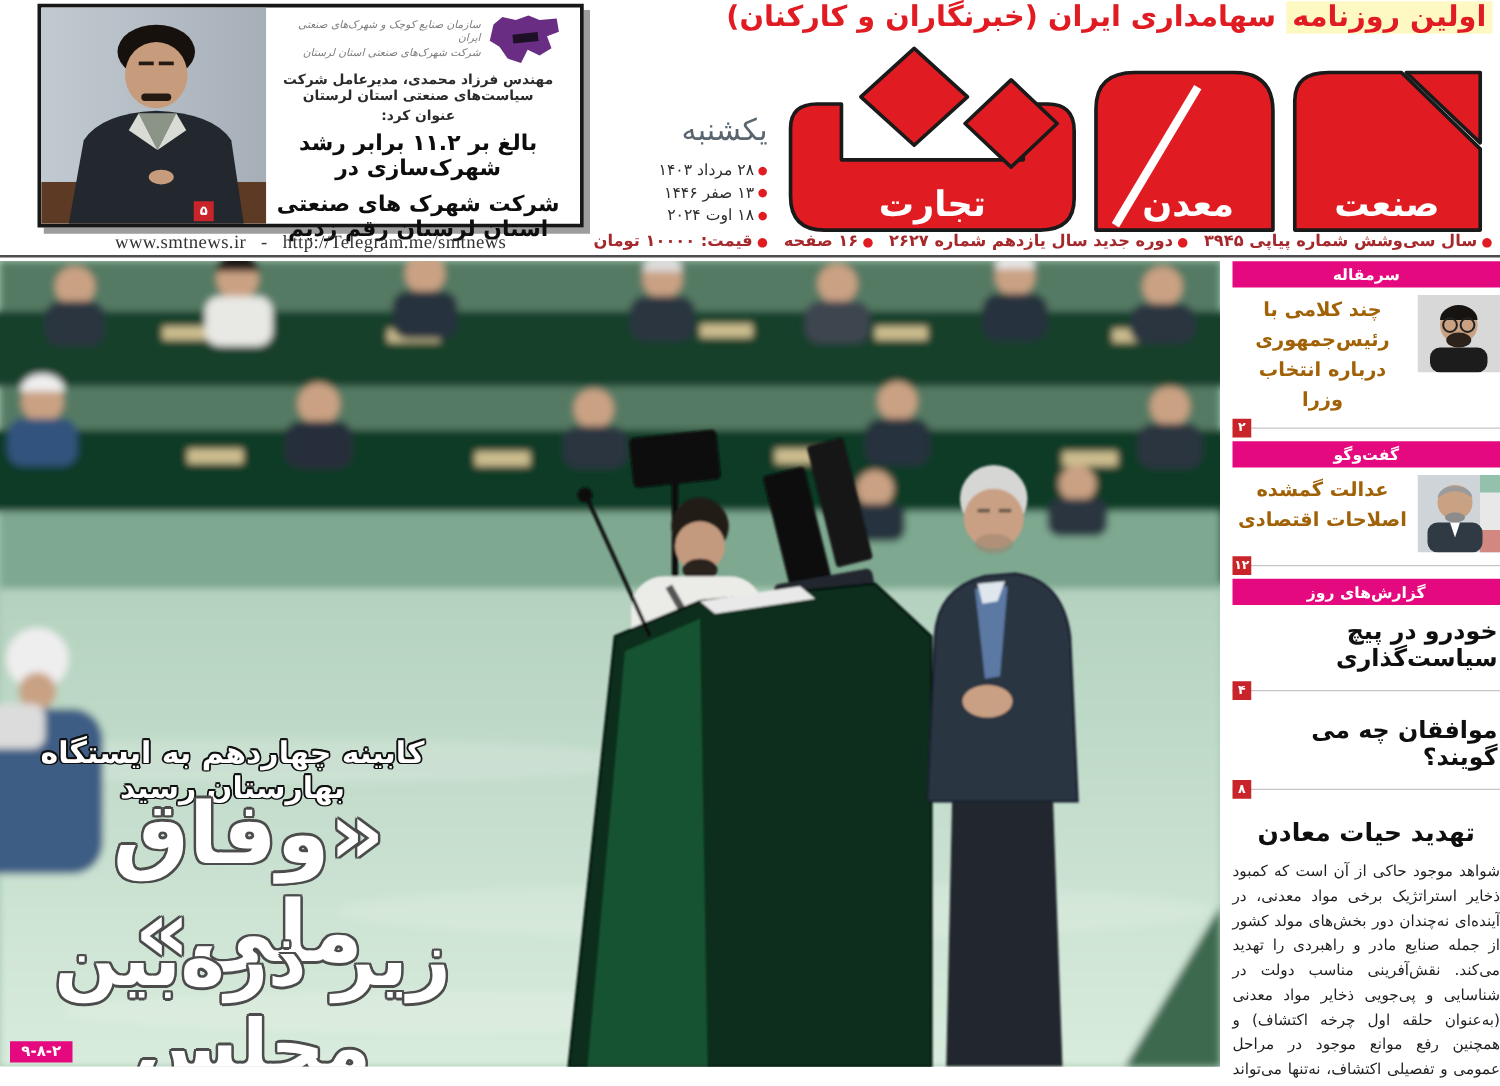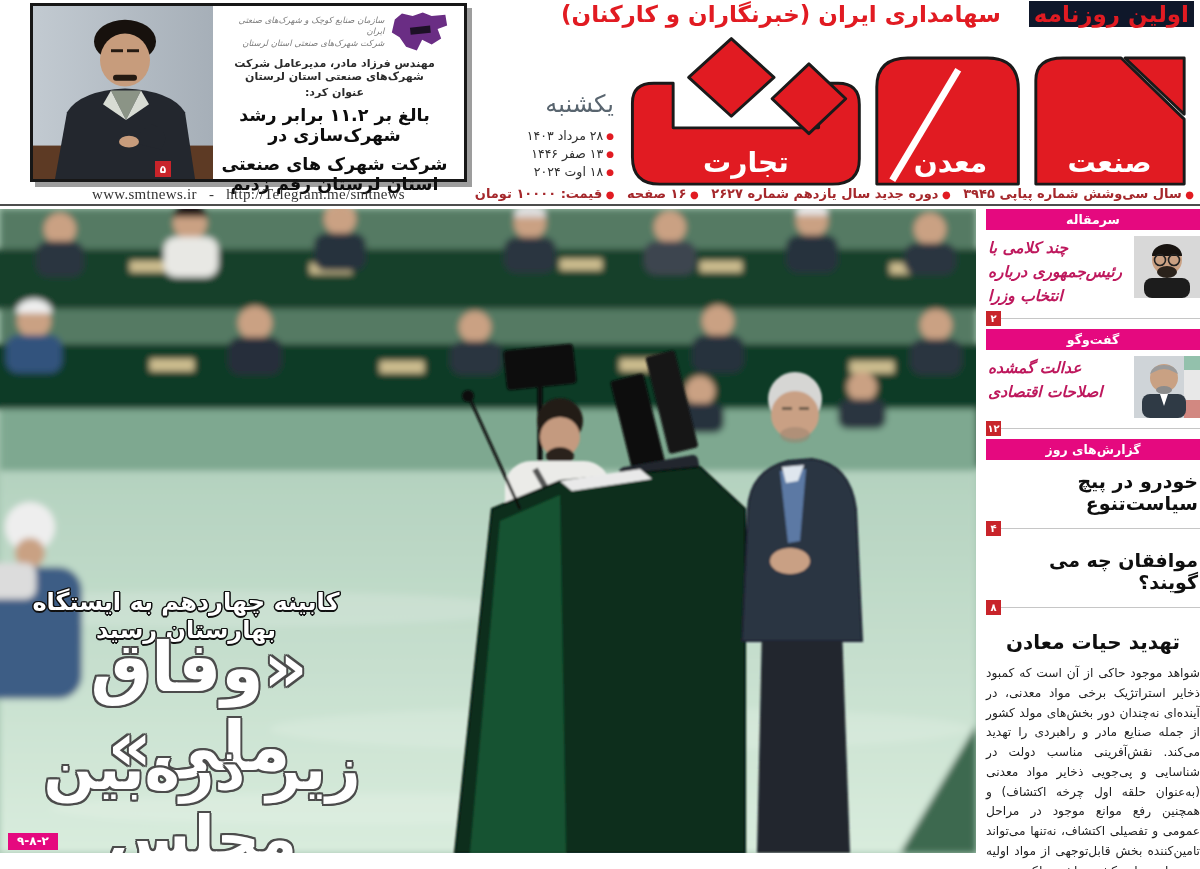--- a/index.html
+++ b/index.html
@@ -21,21 +21,21 @@
   .promo-badge { position:absolute; left:122px; bottom:2px; width:16px; height:16px; background:#c8242a;
                  color:#fff; font-size:10.5px; font-weight:bold; text-align:center; line-height:16px; }
 
   .url-line { position:absolute; left:30px; top:186px; width:437px; text-align:center;
               font-family:"Liberation Serif", serif; font-size:15px; color:#333; letter-spacing:.3px; }
   .url-line span { margin:0 6px; }
 
   
   .tagline { position:absolute; top:1px; right:6px; direction:rtl; font-size:23px; font-weight:bold;
              color:#e11b22; white-space:nowrap; }
-  .tagline .hl { background:#0f172a; padding:0 5px;margin-left:20px; }
+  .tagline .hl { background:#fef9c3; padding:0 5px; }
   .logo-svg { position:absolute; top:27px; right:4px; width:588px; height:160px; }
 
   .date-col { position:absolute; left:492px; top:90px; width:122px; direction:rtl; text-align:right; }
   .weekday { font-size:24px; color:#59656f; margin-bottom:9px; }
   .date-line { font-size:12.5px; font-weight:normal; color:#2e2e2e; line-height:1.45; white-space:nowrap; }
   .date-line::before { content:"● "; color:#e11b22; font-size:9px; vertical-align:1px; }
 
   .info-bar { position:absolute; top:186px; right:6px; direction:rtl; white-space:nowrap;
               font-size:13px; font-weight:bold; color:#a5282c;margin-left:16px; }
   .info-seg { margin-left:8px; }
@@ -57,21 +57,21 @@
   .pages-badge { position:absolute; left:8px; top:624px; background:#e5097f; color:#fff;
                  font-size:12px; font-weight:bold; padding:1px 9px 2px; letter-spacing:2px; }
 
   
   .sidebar { position:absolute; left:986px; top:209px; width:214px; direction:rtl; }
   .sec-header { height:21px; line-height:21px; background:#e5097f; color:#fff; text-align:center;
                 font-size:12.5px; font-weight:bold; }
   .side-item { display:flex; gap:6px; padding:6px 0 2px; align-items:flex-start; }
   .side-thumb { width:66px; height:62px; flex:0 0 auto; }
   .side-thumb svg { display:block; width:100%; height:100%; }
-  .side-title { flex:1; font-size:15.5px; font-weight:bold; color:#be185d; line-height:1.55; text-align:left; padding-left:2px;font-style:italic; }
+  .side-title { flex:1; font-size:15.5px; font-weight:bold; color:#a16207; line-height:1.55; text-align:center; padding-left:2px; }
   .divider { position:relative; height:16px; margin:0 0 3px; }
   .divider .line { position:absolute; left:0; right:0; top:8px; border-top:1px solid #c6c6c6; }
   .pg-badge { position:absolute; left:0; top:1px; width:15px; height:15px; background:#c8242a; color:#fff;
               font-size:10px; font-weight:bold; text-align:center; line-height:15px; }
   .report-title { font-size:19px; font-weight:bold; color:#0f0f0f; text-align:right; padding:10px 2px 6px; }
   .report-title.center { text-align:center; font-size:20px; padding-top:12px; }
   .lead-wrap { position:relative; }
   .lead-body { font-size:12.2px; color:#1f1f1f; text-align:justify; line-height:1.62; padding-top:4px; }
 </style>
 </head>
@@ -109,21 +109,21 @@
       <div class="org-row">
         <div class="org-script">
           <div>سازمان صنایع کوچک و شهرک‌های صنعتی ایران</div>
           <div>شرکت شهرک‌های صنعتی استان لرستان</div>
         </div>
         <svg width="60" height="44" viewBox="0 0 100 74">
           <path d="M8,16 L20,6 L38,10 L55,4 L70,10 L93,8 L96,26 L80,32 L86,48 L70,58 L54,50 L45,68 L27,62 L16,46 L3,38 Z" fill="#6a2d84"></path>
           <rect x="34" y="28" width="34" height="12" fill="#1d1026" transform="rotate(-6 51 34)"></rect>
         </svg>
       </div>
-      <div class="promo-intro">مهندس فرزاد مادر، مدیرعامل شرکت شهرک‌های صنعتی استان لرستان</div>
+      <div class="promo-intro">مهندس فرزاد محمدی، مدیرعامل شرکت سیاست‌های صنعتی استان لرستان</div>
       <div class="promo-said">عنوان کرد:</div>
       <div class="promo-h1">بالغ بر ۱۱.۲ برابر رشد شهرک‌سازی در</div>
       <div class="promo-h2">شرکت شهرک های صنعتی استان لرستان رقم زدیم</div>
     </div>
     <div class="promo-badge">۵</div>
   </div>
 
   <div class="url-line">
     <span>www.smtnews.ir</span><span>-</span><span>http://Telegram.me/smtnews</span>
   </div>
@@ -331,21 +331,21 @@
         </svg>
       </div>
       <div class="side-title">عدالت گمشده اصلاحات اقتصادی</div>
     </div>
     <div class="divider">
       <div class="line"></div>
       <div class="pg-badge">۱۲</div>
     </div>
 
     <div class="sec-header">گزارش‌های روز</div>
-    <div class="report-title">خودرو در پیچ سیاست‌تنوع</div>
+    <div class="report-title">خودرو در پیچ سیاست‌گذاری</div>
     <div class="divider">
       <div class="line"></div>
       <div class="pg-badge">۴</div>
     </div>
 
     <div class="report-title">موافقان چه می گویند؟</div>
     <div class="divider">
       <div class="line"></div>
       <div class="pg-badge">۸</div>
     </div>

